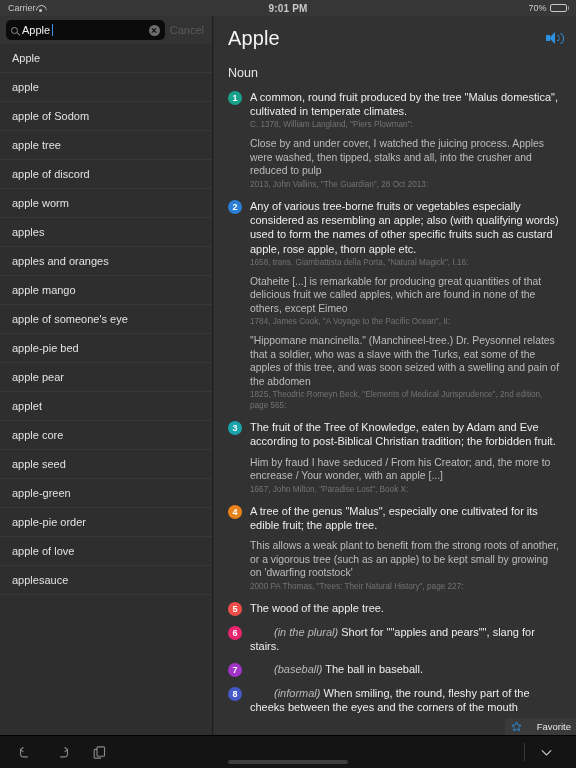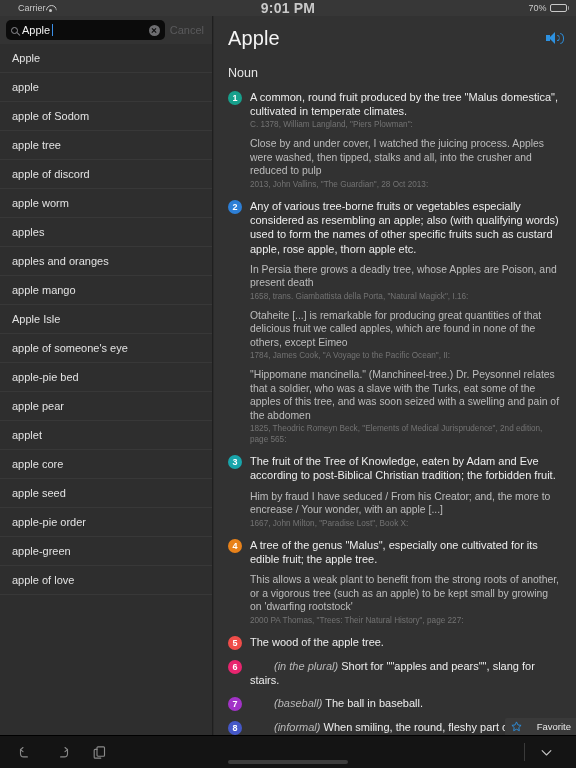--- a/index.html
+++ b/index.html
@@ -10,22 +10,22 @@
     overflow: hidden;
   }
   body { position: relative; }
 
   
   .statusbar {
     position: absolute; top: 0; left: 0; width: 576px; height: 16px;
     background: #373737; color: #c9c9c9; font-size: 9px;
     display: flex; align-items: center;
   }
-  .sb-left { display: flex; align-items: center; padding-left: 18px; width: 200px; }
-  .sb-center { flex: 1; text-align: center; font-weight: bold; letter-spacing: .2px; font-size: 14px;
+  .sb-left { display: flex; align-items: center; padding-left: 8px; width: 200px; }
+  .sb-center { flex: 1; text-align: center; font-weight: bold; letter-spacing: .2px; font-size: 10px;
                position: absolute; left: 0; right: 0; }
   .sb-right { margin-left: auto; display: flex; align-items: center; gap: 3px; padding-right: 7px;
               position: relative; z-index: 2; font-size: 9px; }
   .wifi-ico { display:inline-block; width: 10px; height: 8px; position: relative; }
   .wifi-ico::before{
     content:""; position:absolute; left:0; top:1px; width:9px; height:9px;
     border: 1.6px solid #c9c9c9; border-radius:50%;
     clip-path: polygon(0 0,100% 0,100% 48%,0 48%);
   }
   .wifi-ico::after{
@@ -200,48 +200,48 @@
       <div class="sugg-item">
         <span>apples</span>
       </div>
       <div class="sugg-item">
         <span>apples and oranges</span>
       </div>
       <div class="sugg-item">
         <span>apple mango</span>
       </div>
       <div class="sugg-item">
-        <span>Apple Isle</span>
-      </div>
-      <div class="sugg-item">
         <span>apple of someone's eye</span>
       </div>
       <div class="sugg-item">
         <span>apple-pie bed</span>
       </div>
       <div class="sugg-item">
         <span>apple pear</span>
       </div>
       <div class="sugg-item">
         <span>applet</span>
       </div>
       <div class="sugg-item">
         <span>apple core</span>
       </div>
       <div class="sugg-item">
         <span>apple seed</span>
       </div>
       <div class="sugg-item">
+        <span>apple-green</span>
+      </div>
+      <div class="sugg-item">
         <span>apple-pie order</span>
       </div>
       <div class="sugg-item">
-        <span>apple-green</span>
-      </div>
-      <div class="sugg-item">
         <span>apple of love</span>
+      </div>
+      <div class="sugg-item">
+        <span>applesauce</span>
       </div>
     </div>
 </div>
 
 <div class="detail">
   <div class="detail-inner">
 
     <div class="hdr-row">
       <div class="word">Apple</div>
       <div class="speaker">
@@ -260,21 +260,20 @@
             <div class="def"><span>A common, round fruit produced by the tree "Malus domestica", cultivated in temperate climates.</span></div>
             <div class="cite">C. 1378, William Langland, "Piers Plowman":</div>
             <div class="quote">Close by and under cover, I watched the juicing process. Apples were washed, then tipped, stalks and all, into the crusher and reduced to pulp</div>
             <div class="cite">2013, John Vallins, "The Guardian", 28 Oct 2013:</div>
           </div>
         </div>
         <div class="sense">
           <div class="badge" style="background: rgb(45, 127, 214);">2</div>
           <div class="sense-body">
             <div class="def"><span>Any of various tree-borne fruits or vegetables especially considered as resembling an apple; also (with qualifying words) used to form the names of other specific fruits such as custard apple, rose apple, thorn apple etc.</span></div>
-            <div class="quote">In Persia there grows a deadly tree, whose Apples are Poison, and present death</div>
             <div class="cite">1658, trans. Giambattista della Porta, "Natural Magick", I.16:</div>
             <div class="quote">Otaheite [...] is remarkable for producing great quantities of that delicious fruit we called apples, which are found in none of the others, except Eimeo</div>
             <div class="cite">1784, James Cook, "A Voyage to the Pacific Ocean", II:</div>
             <div class="quote">"Hippomane mancinella." (Manchineel-tree.) Dr. Peysonnel relates that a soldier, who was a slave with the Turks, eat some of the apples of this tree, and was soon seized with a swelling and pain of the abdomen</div>
             <div class="cite">1825, Theodric Romeyn Beck, "Elements of Medical Jurisprudence", 2nd edition, page 565:</div>
           </div>
         </div>
         <div class="sense">
           <div class="badge" style="background: rgb(25, 165, 171);">3</div>
           <div class="sense-body">

